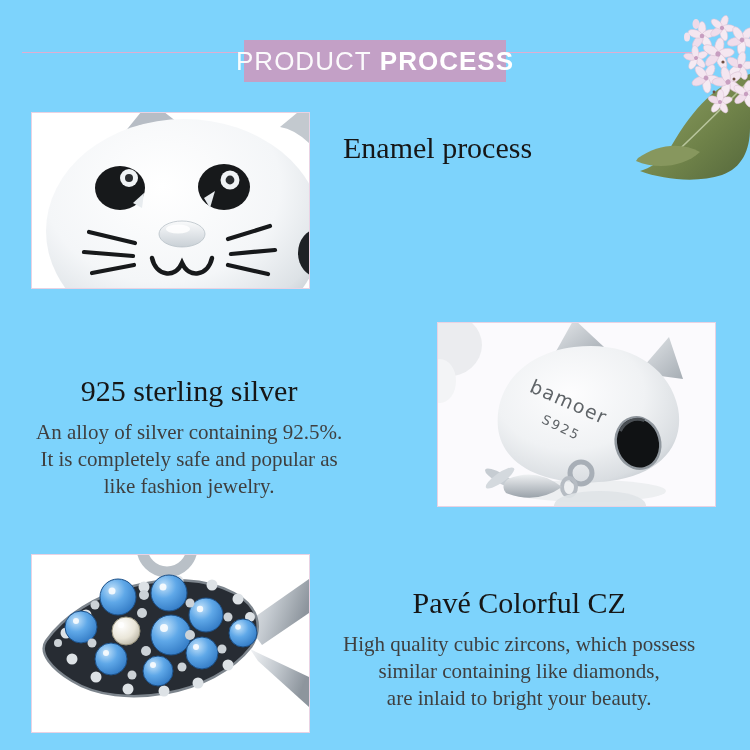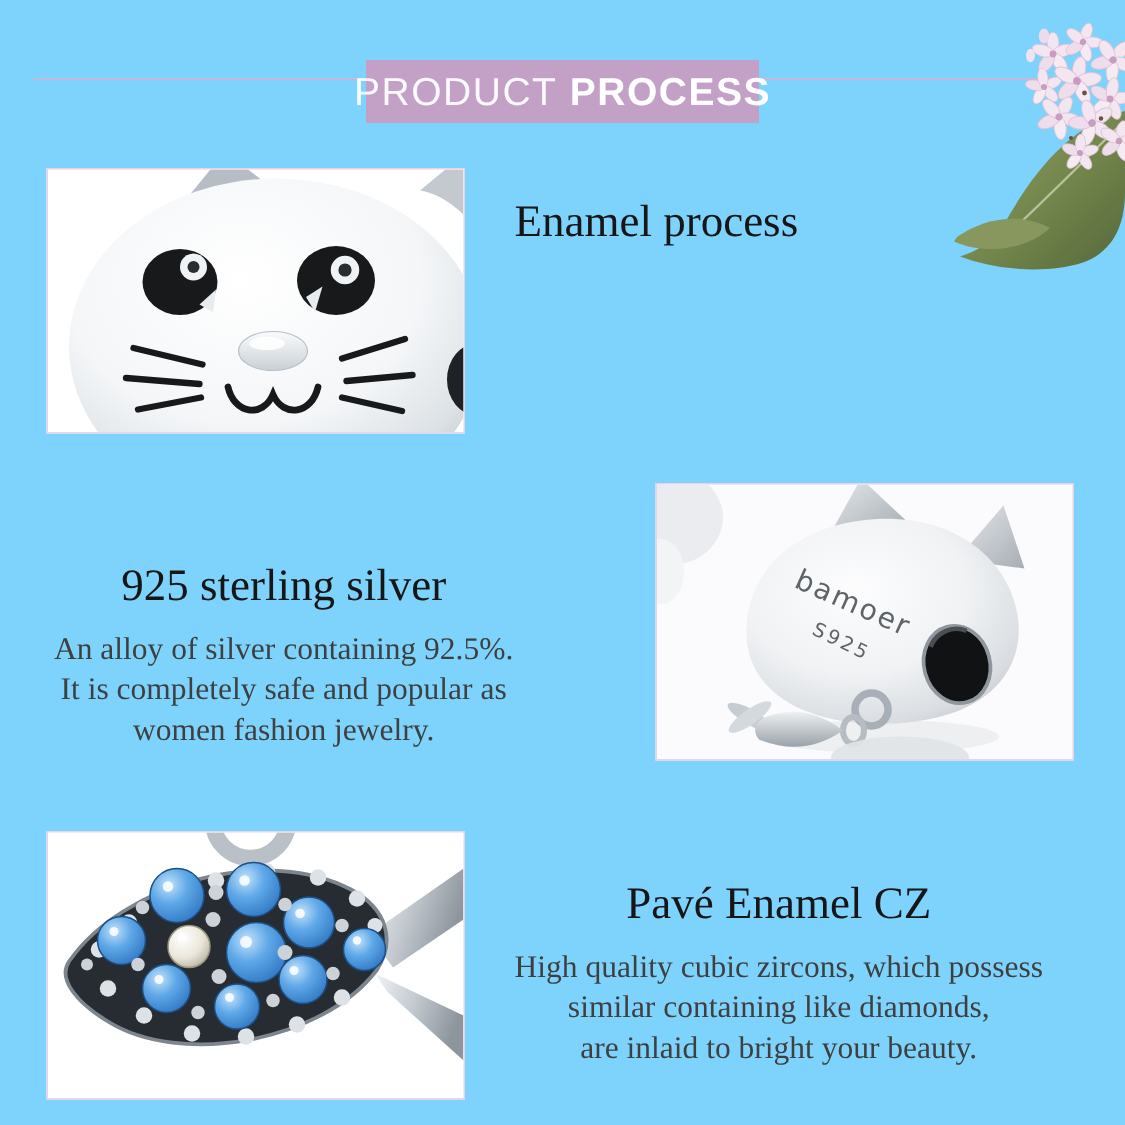--- a/index.html
+++ b/index.html
@@ -141,21 +141,21 @@
 
   <div class="tblock t1">
     <div class="heading">Enamel process</div>
   </div>
 
   <div class="tblock t2">
     <div class="heading">925 sterling silver</div>
     <div class="bodywrap">
       <div class="bodyline">An alloy of silver containing 92.5%.</div>
       <div class="bodyline">It is completely safe and popular as</div>
-      <div class="bodyline">women fashion jewelry.</div>
+      <div class="bodyline">like fashion jewelry.</div>
     </div>
   </div>
 
   <div class="photo photo-2">
     <svg width="277" height="183" viewBox="0 0 277 183">
       <defs>
         <radialGradient id="backG" cx="40%" cy="35%" r="82%">
           <stop offset="0%" stop-color="#fdfdfe"></stop>
           <stop offset="50%" stop-color="#f0f2f4"></stop>
           <stop offset="80%" stop-color="#d9dde1"></stop>
@@ -284,21 +284,21 @@
           <circle cx="100" cy="120" r="4.5"></circle>
           <circle cx="150" cy="112" r="4.5"></circle>
         <circle cx="190" cy="94" r="4.5"></circle>
           <circle cx="60" cy="88" r="4.5"></circle>
           <circle cx="26" cy="88" r="4"></circle>
       </g>
     </svg>
   </div>
 
   <div class="tblock t3">
-    <div class="heading">Pavé Enamel CZ</div>
+    <div class="heading">Pavé Colorful CZ</div>
     <div class="bodywrap">
       <div class="bodyline">High quality cubic zircons, which possess</div>
       <div class="bodyline">similar containing like diamonds,</div>
       <div class="bodyline">are inlaid to bright your beauty.</div>
     </div>
   </div>
 
 </div>
 
 </body></html>

